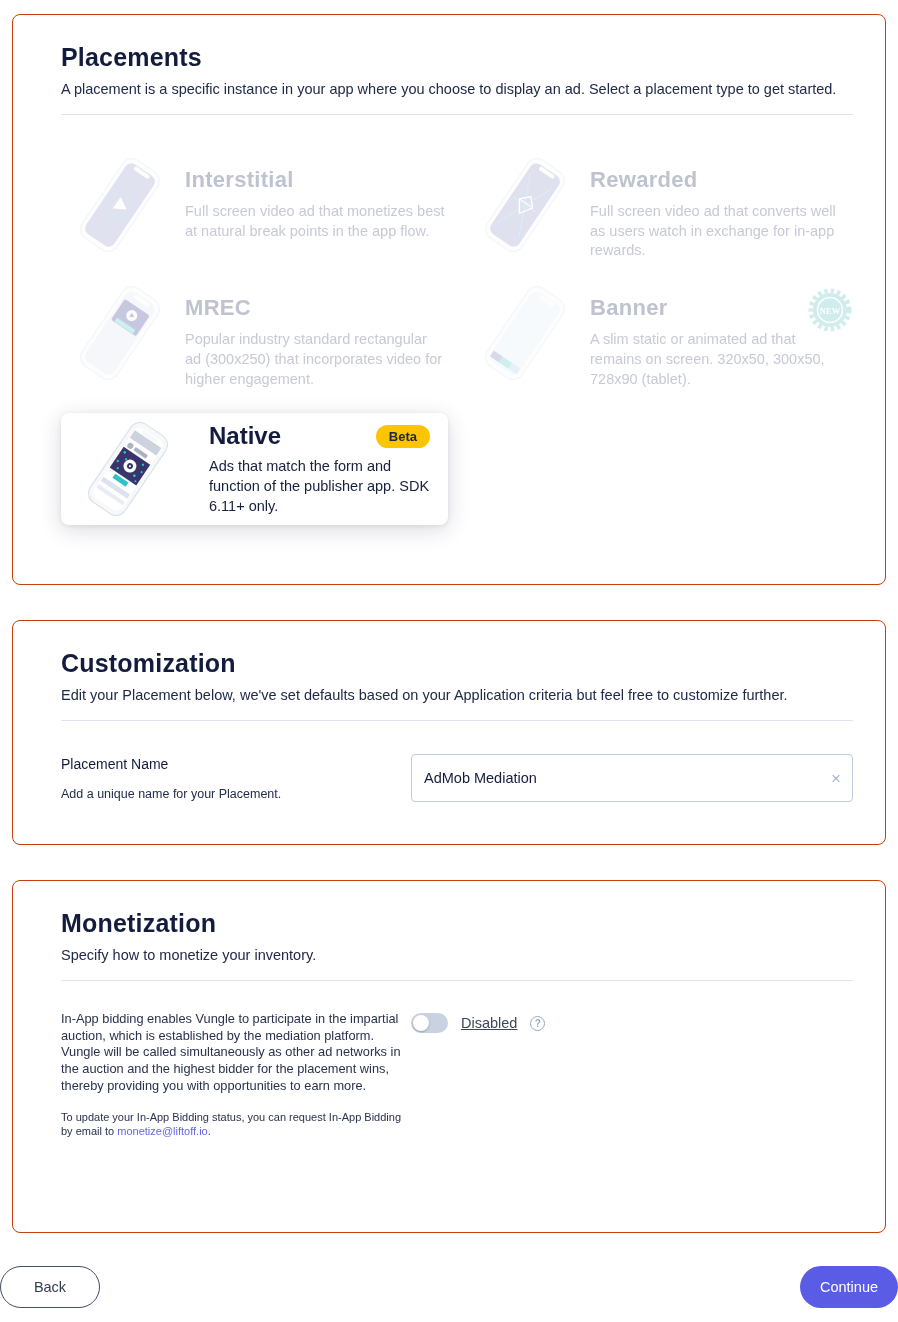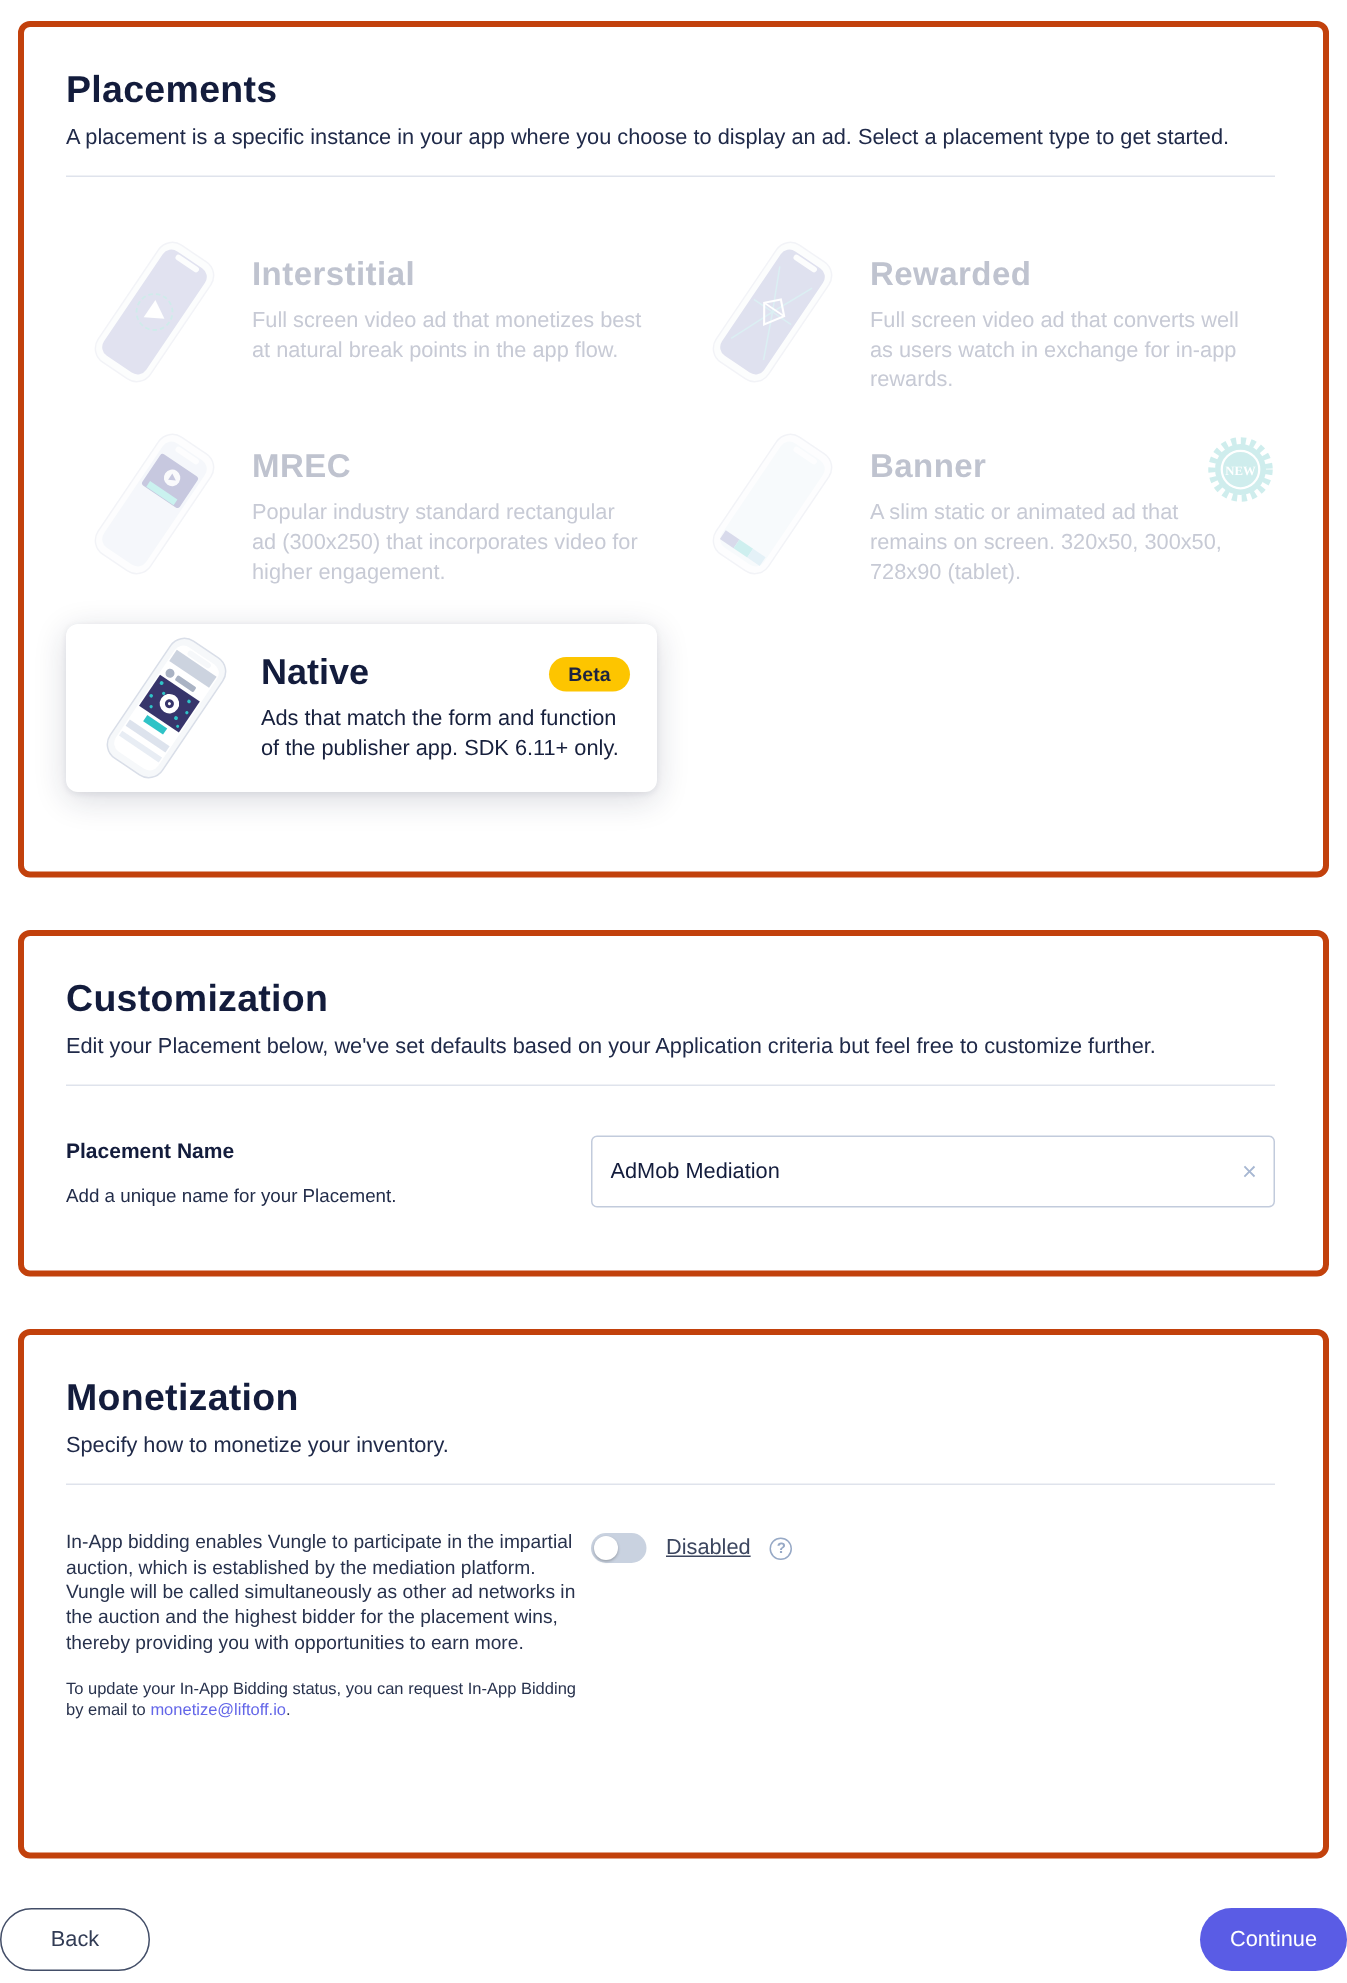--- a/index.html
+++ b/index.html
@@ -5,23 +5,23 @@
   * { box-sizing: border-box; }
   html,body { margin:0; padding:0; background:#ffffff; }
   body {
     width:898px; height:1322px;
     font-family:"Liberation Sans","DejaVu Sans",sans-serif;
     color:#141c3a;
   }
   .card {
     margin:0 12px;
     background:#fff;
-    border:4px solid #c2410c;
+    border:1px solid #c2410c;
     border-radius:8px;
-    padding:28px 32px 30px 28px;
+    padding:28px 32px 30px 48px;
   }
   #card-placements { margin-top:14px; min-height:571px; }
   #card-customization { margin-top:35px; min-height:210px; padding-bottom:42px; }
   #card-monetization { margin-top:35px; min-height:353px; padding-bottom:24px; }
 
   .card-title {
     margin:0 0 9px 0;
     font-size:25px; font-weight:800; letter-spacing:.2px;
     color:#131c3c;
   }
@@ -34,42 +34,42 @@
   .opt-icon { width:118px; height:96px; flex:none; }
   .option.disabled .opt-icon { opacity:.55; }
   .opt-body { padding-top:10px; }
   .opt-title { margin:0 0 9px 0; font-size:22px; font-weight:700; letter-spacing:.3px; color:#bfc3cf; }
   .opt-desc { margin:0; font-size:14.5px; line-height:1.36; color:#c7cad5; max-width:260px; }
   .new-badge { position:absolute; right:0; top:2px; width:46px; height:46px; opacity:.85; }
 
   
   .native-card {
     grid-column:1 / 2;
-    display:flex; gap:4px; align-items:center;
+    display:flex; gap:22px; align-items:center;
     background:#fff; border-radius:8px;
     box-shadow:0 5px 22px rgba(23,28,63,.16), 0 1px 4px rgba(23,28,63,.08);
     padding:8px 18px 8px 8px;
     min-height:112px;
     cursor:pointer;
   }
   .native-card .opt-icon { opacity:1; }
   .native-body { flex:1; }
   .native-title-row { display:flex; justify-content:space-between; align-items:center; margin-bottom:7px; }
   .native-title { font-size:24px; font-weight:800; color:#131c3c; }
   .beta-badge {
     background:#fdc500; color:#1d2440;
     font-size:13px; font-weight:700;
     padding:4px 13px; border-radius:13px;
   }
   .native-desc { margin:0; font-size:14.5px; line-height:1.35; color:#17203d; max-width:258px; }
 
   
   .form-row { display:flex; margin-top:33px; align-items:flex-start; }
   .form-left { width:350px; flex:none; padding-top:2px; }
-  .field-label { margin:0 0 15px 0; font-size:14px; font-weight:700; color:#131c3c; }
+  .field-label { margin:0 0 15px 0; font-size:14px; font-weight:400; color:#131c3c; }
   .field-helper { margin:0; font-size:12.5px; color:#232d4a; }
   .input-wrap { position:relative; flex:1; }
   .text-input {
     width:100%; height:48px;
     border:1px solid #c2cbdc; border-radius:4px;
     padding:0 36px 0 12px;
     font-size:14.5px; color:#131c3c;
     font-family:Liberation Sans, sans-serif; outline:none; background:#fff;
   }
   .clear-x {

